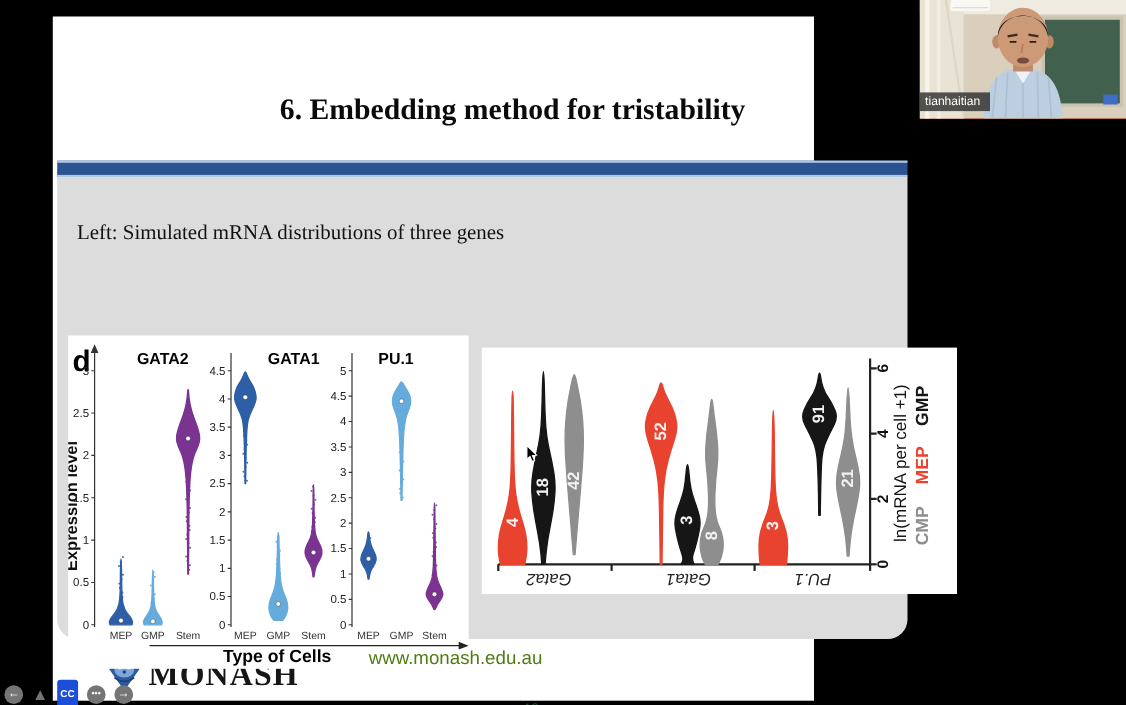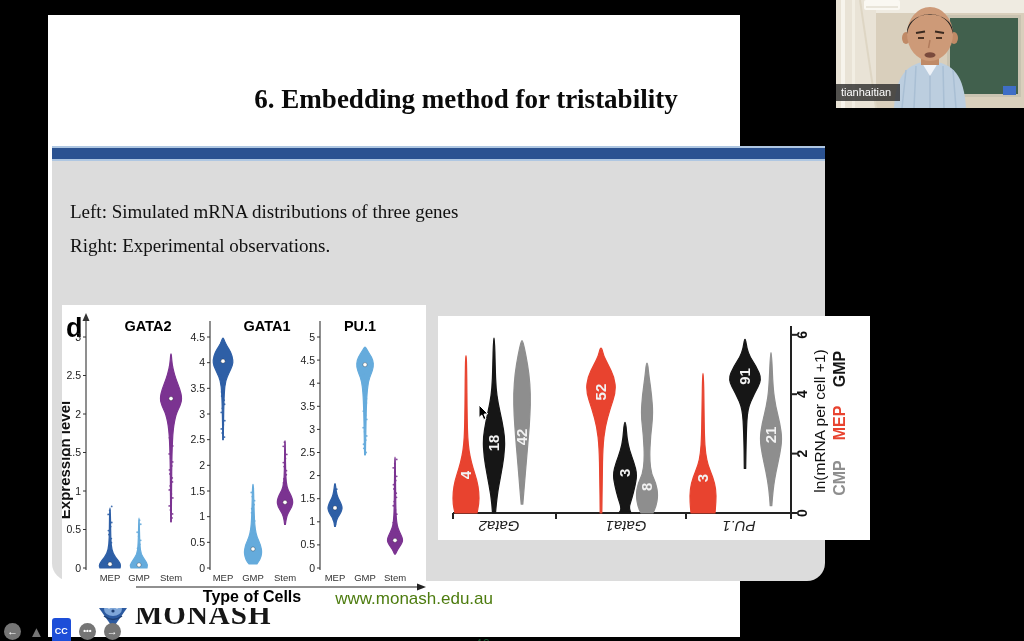--- a/index.html
+++ b/index.html
@@ -47,21 +47,20 @@
 </style>
 </head>
 <body>
 
 <div id="slide" class="abs">
   <div id="slide-title" class="abs">6. Embedding method for tristability</div>
   <div id="accent-bar" class="abs"></div>
   <div id="content-box" class="abs"></div>
   <div id="body-text" class="abs">
     <div>Left: Simulated mRNA distributions of three genes</div>
-    <div>Right: Experimental observations.</div>
   </div>
 
   <div id="logo" class="abs">
     <svg width="30" height="33" viewBox="0 0 30 33">
       <polygon points="15,1 29,12 15,32 1,12" fill="#2C5AA0"></polygon>
       <ellipse cx="15" cy="13" rx="9" ry="7" fill="#7EA6D8"></ellipse>
       <circle cx="11" cy="11" r="1.6" fill="#FFF"></circle>
         <circle cx="19" cy="11" r="1.6" fill="#FFF"></circle>
       <circle cx="15" cy="15" r="1.6" fill="#1E3F73"></circle>
         <circle cx="15" cy="8" r="1.4" fill="#1E3F73"></circle>

